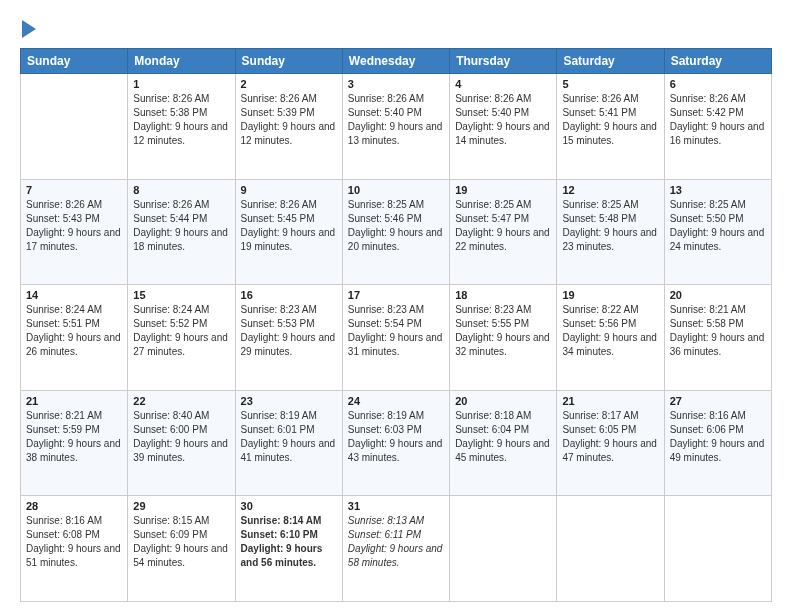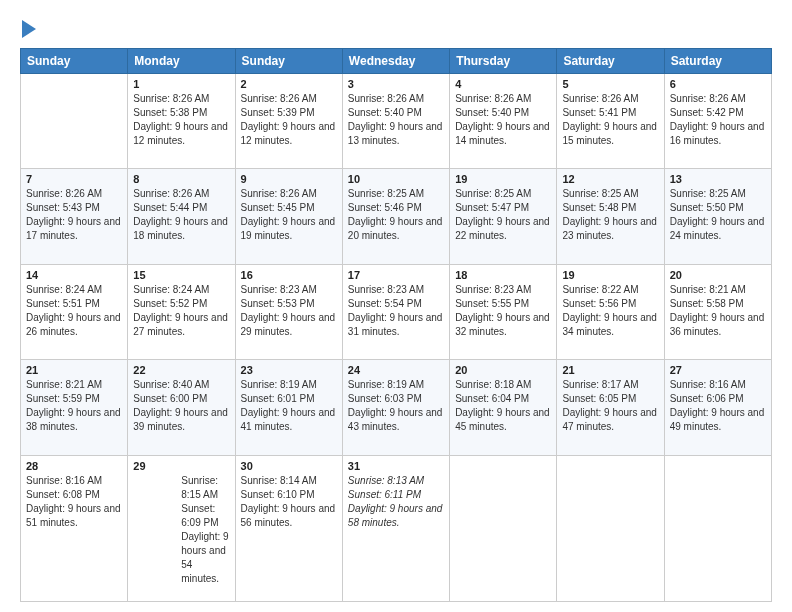--- a/index.html
+++ b/index.html
@@ -308,27 +308,27 @@
         </tr>
         <tr class="row-odd">
           <td>
             <div class="cell-day">28</div>
             <div class="cell-info" style="white-space: pre-line;">Sunrise: 8:16 AM
 Sunset: 6:08 PM
 Daylight: 9 hours and 51 minutes.</div>
           </td>
           <td>
             <div class="cell-day">29</div>
-            <div class="cell-info" style="white-space: pre-line; margin-left: 48px;">Sunrise: 8:15 AM
+            <div class="cell-info" style="white-space: pre-line;">Sunrise: 8:15 AM
 Sunset: 6:09 PM
 Daylight: 9 hours and 54 minutes.</div>
           </td>
           <td>
             <div class="cell-day">30</div>
-            <div class="cell-info" style="white-space: pre-line;">Sunrise: 8:14 AM
+            <div class="cell-info" style="white-space: pre-line; font-weight: bold;">Sunrise: 8:14 AM
 Sunset: 6:10 PM
 Daylight: 9 hours and 56 minutes.</div>
           </td>
           <td>
             <div class="cell-day">31</div>
             <div class="cell-info" style="white-space: pre-line; font-style: italic;">Sunrise: 8:13 AM
 Sunset: 6:11 PM
 Daylight: 9 hours and 58 minutes.</div>
           </td>
           <td></td>

